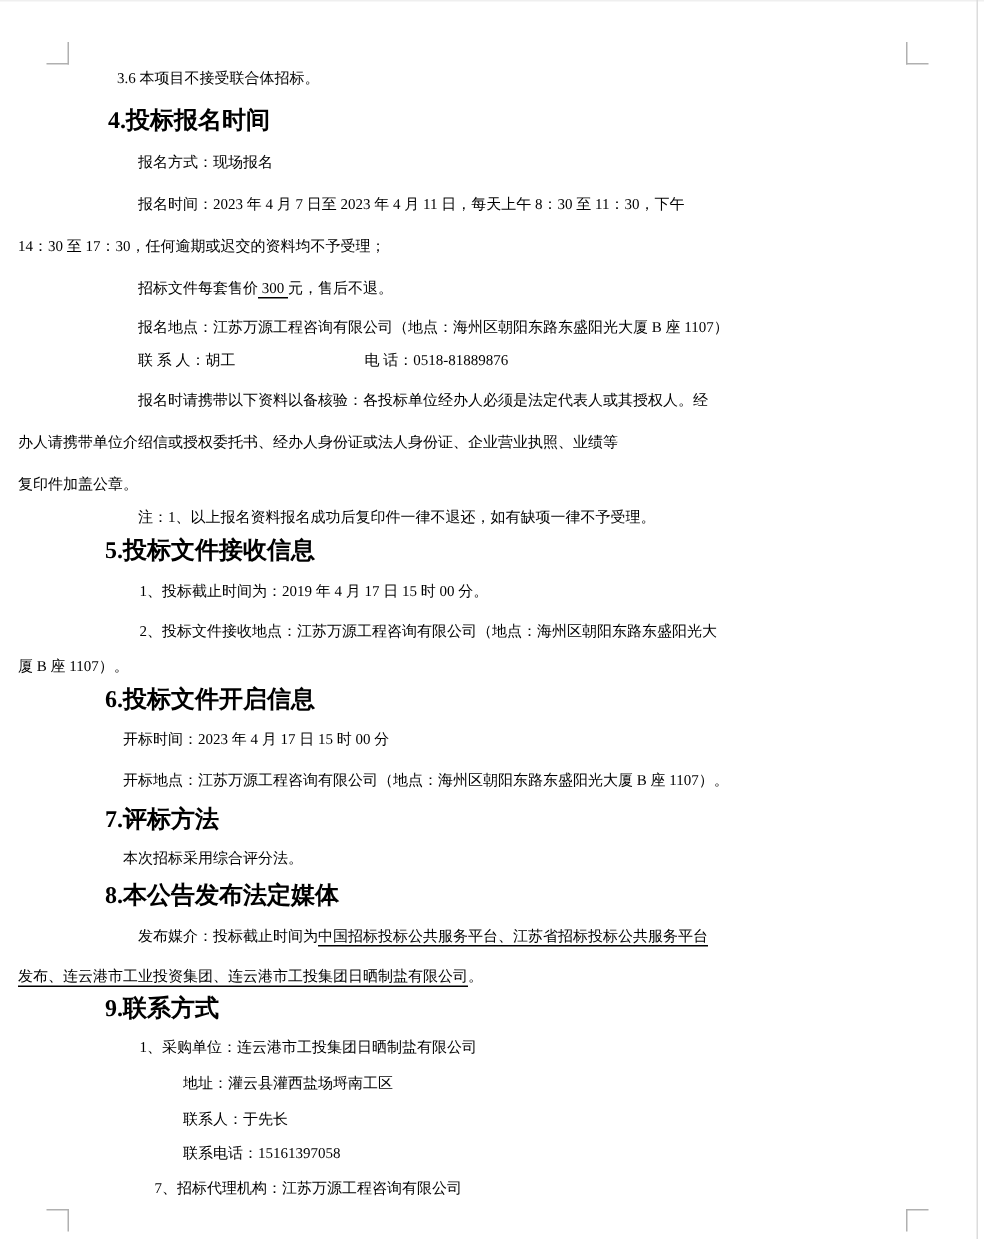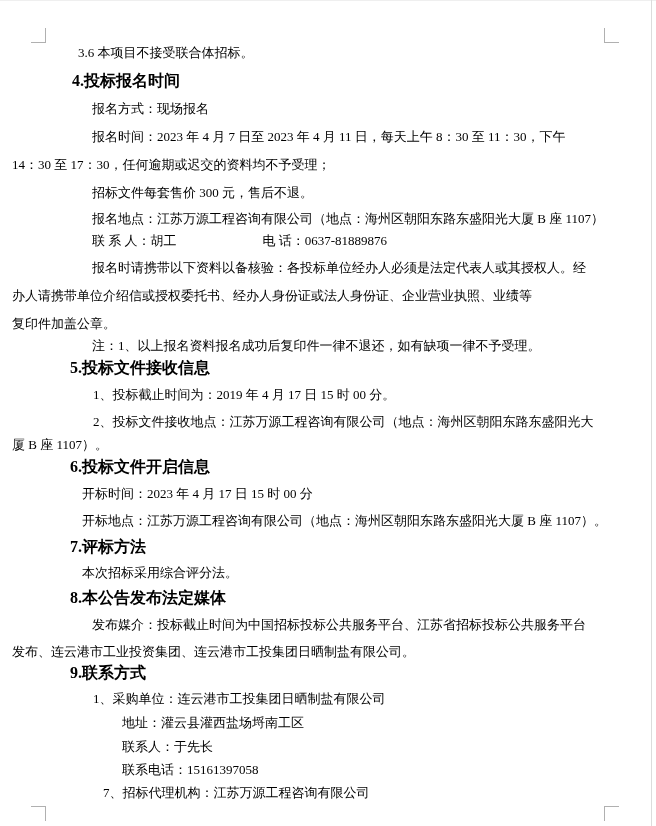--- a/index.html
+++ b/index.html
@@ -9,25 +9,25 @@
     font-family:"Liberation Serif","DejaVu Serif",serif;
   }
   .edge-top{position:absolute;left:0;top:0;width:656px;height:1px;background:#efefef;}
   .edge-right{position:absolute;left:651px;top:0;width:1px;height:826px;background:#dcdcdc;}
   .mark{position:absolute;width:14px;height:14px;border:0 solid #b0b0b0;}
   .m-tl{left:31px;top:28px;border-right-width:1px;border-bottom-width:1px;}
   .m-tr{left:604px;top:28px;border-left-width:1px;border-bottom-width:1px;}
   .m-bl{left:31px;top:806px;border-right-width:1px;border-top-width:1px;}
   .m-br{left:604px;top:806px;border-left-width:1px;border-top-width:1px;}
   .ln{
-    position:absolute;font-size:13px;line-height:17px;
+    position:absolute;font-size:10px;line-height:17px;
     white-space:nowrap;letter-spacing:0;
   }
   .h{font-weight:bold;font-size:16px;}
-  .u{text-underline-offset:3px;}
+  .u{text-decoration:underline;text-underline-offset:3px;}
   .gap{margin-left:86px;}
 </style>
 </head>
 <body>
 
 <div class="edge-top"></div>
 <div class="edge-right"></div>
 
 <div class="mark m-tl"></div>
 <div class="mark m-tr"></div>
@@ -44,21 +44,21 @@
 
 <div class="ln" style="left:12px;top:156px">14：30 至 17：30，任何逾期或迟交的资料均不予受理；</div>
 
 <div class="ln" style="left:92px;top:184px">
   <span>招标文件每套售价</span><span class="u">&nbsp;300&nbsp;</span><span>元，售后不退。</span>
 </div>
 
 <div class="ln" style="left:92px;top:210px">报名地点：江苏万源工程咨询有限公司（地点：海州区朝阳东路东盛阳光大厦 B 座 1107）</div>
 
 <div class="ln" style="left:92px;top:232px">
-  <span>联 系 人：胡工</span><span class="gap">电 话：0637-81889876</span>
+  <span>联 系 人：胡工</span><span class="gap">电 话：0518-81889876</span>
 </div>
 
 <div class="ln" style="left:92px;top:259px">报名时请携带以下资料以备核验：各投标单位经办人必须是法定代表人或其授权人。经</div>
 
 <div class="ln" style="left:12px;top:287px">办人请携带单位介绍信或授权委托书、经办人身份证或法人身份证、企业营业执照、业绩等</div>
 
 <div class="ln" style="left:12px;top:315px">复印件加盖公章。</div>
 
 <div class="ln" style="left:92px;top:337px">注：1、以上报名资料报名成功后复印件一律不退还，如有缺项一律不予受理。</div>
 

